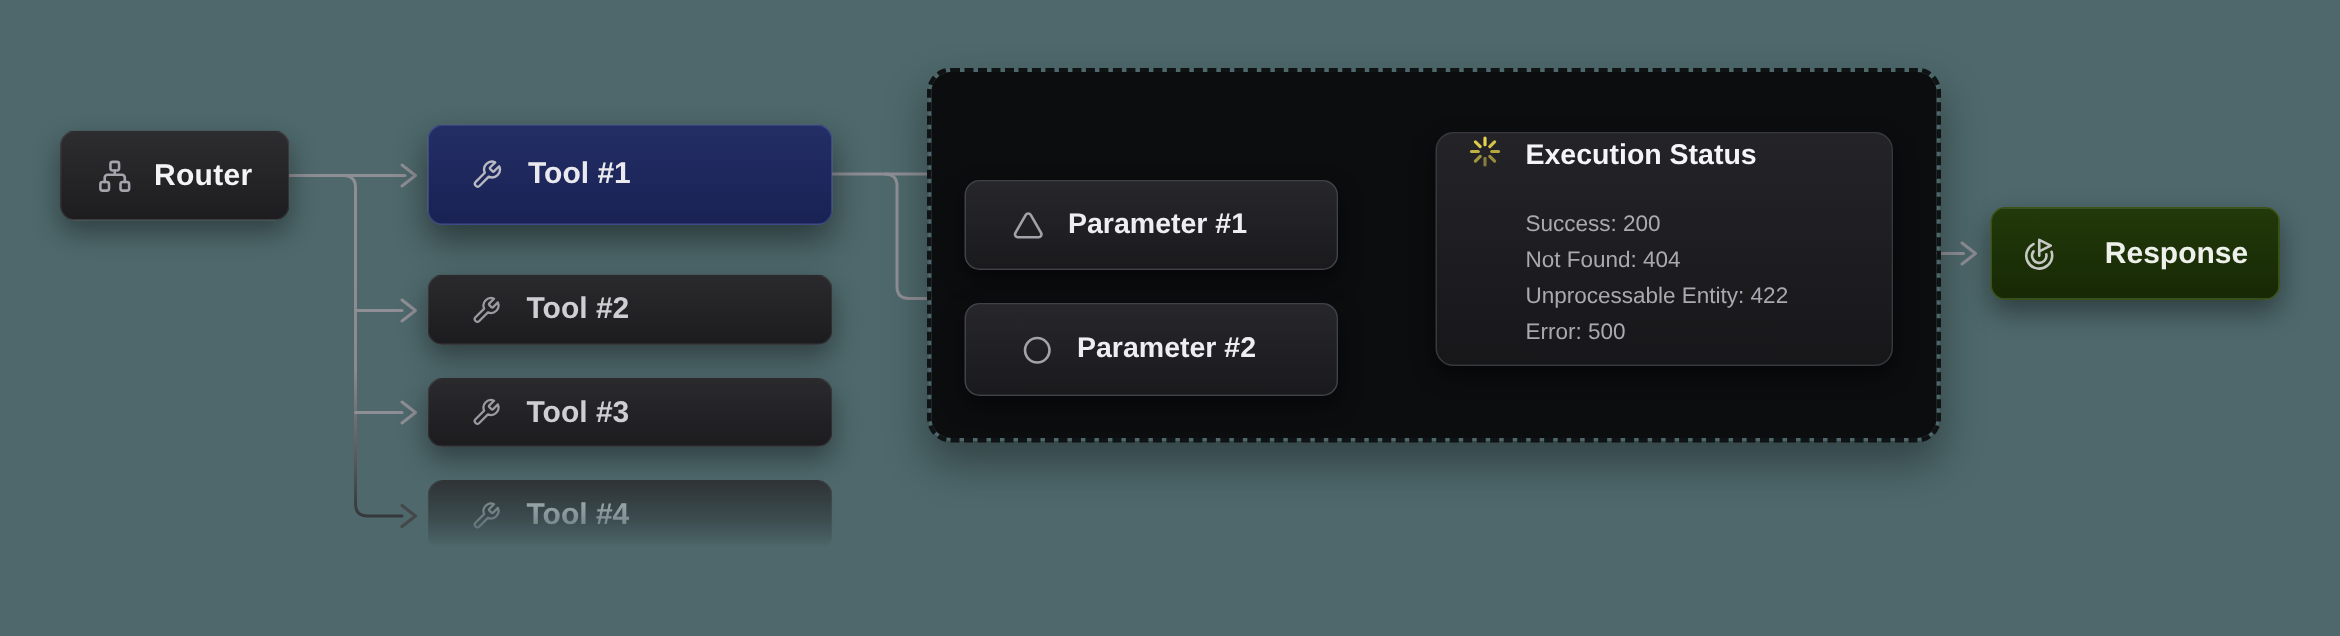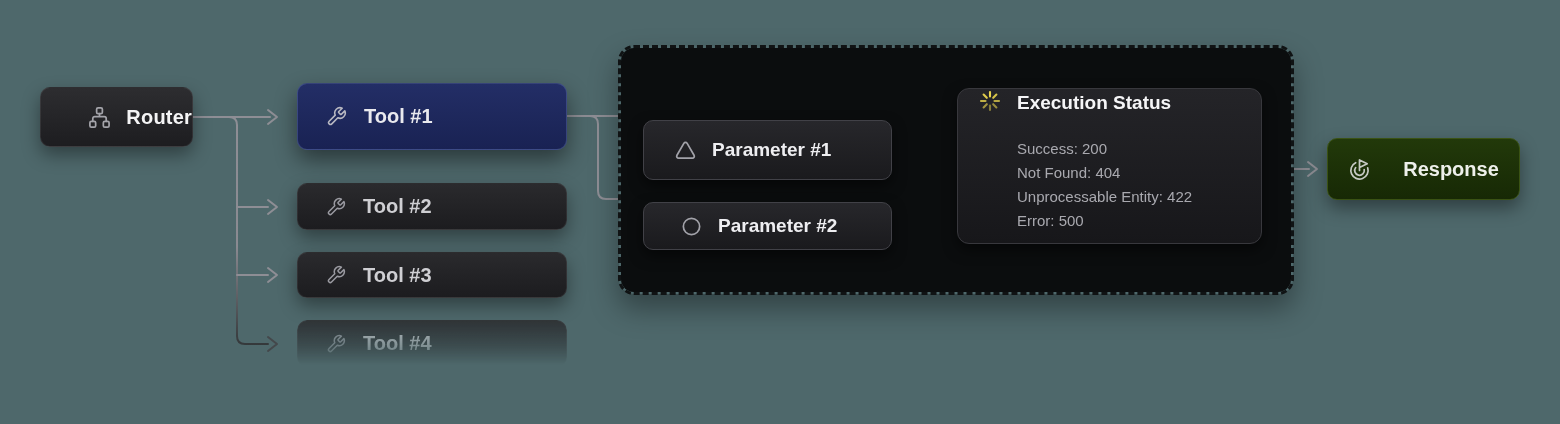--- a/index.html
+++ b/index.html
@@ -20,27 +20,27 @@
     cursor:pointer;
   }
   .node .icon { display:flex; align-items:center; justify-content:center; flex:0 0 auto; }
   .node .label { white-space:nowrap; }
 
   
   .router {
     left:40px; top:87px; width:153px; height:60px;
     background:linear-gradient(180deg,#2d2d30 0%,#1d1d20 100%);
     border:1px solid rgba(255,255,255,.08);
-    justify-content:flex-end; gap:15px;
+    justify-content:center; gap:15px;
   }
   .router .label { color:#f4f4f5; font-size:20px; font-weight:700; letter-spacing:.2px; }
 
   
   .tool {
-    left:297px; width:270px;
+    left:285px; width:270px;
     background:linear-gradient(180deg,#2a2a2d 0%,#1c1c1f 100%);
     border:1px solid rgba(255,255,255,.07);
     padding-left:28px; gap:17px;
   }
   .tool .label { color:#cfcfd3; font-size:20px; font-weight:700; }
   .tool-1 {
     top:83px; height:67px;
     background:linear-gradient(180deg,#232e66 0%,#192253 100%);
     border:1px solid rgba(130,150,220,.28);
     box-shadow:0 10px 22px rgba(0,0,0,.45);
@@ -68,21 +68,21 @@
   .param {
     left:643px; width:249px; height:60px;
     background:linear-gradient(180deg,#27272b 0%,#1a1a1d 100%);
     border:1px solid #414147;
     padding-left:30px; gap:15px;
     box-shadow:0 6px 14px rgba(0,0,0,.5);
     margin-top:34px;
   }
   .param .label { color:#eeeef1; font-size:19px; font-weight:700; }
   .param-1 { top:86px; }
-  .param-2 { top:168px; height:48px;padding-left:36px; }
+  .param-2 { top:168px; height:62px;padding-left:36px; }
 
   
   .exec {
     position:absolute; left:957px; top:88px; width:305px; height:156px;
     background:linear-gradient(180deg,#242428 0%,#17171a 100%);
     border:1px solid #38383d;
     border-radius:12px;
     box-shadow:0 6px 14px rgba(0,0,0,.5);
     padding:0 20px 14px 20px;
     cursor:pointer;

